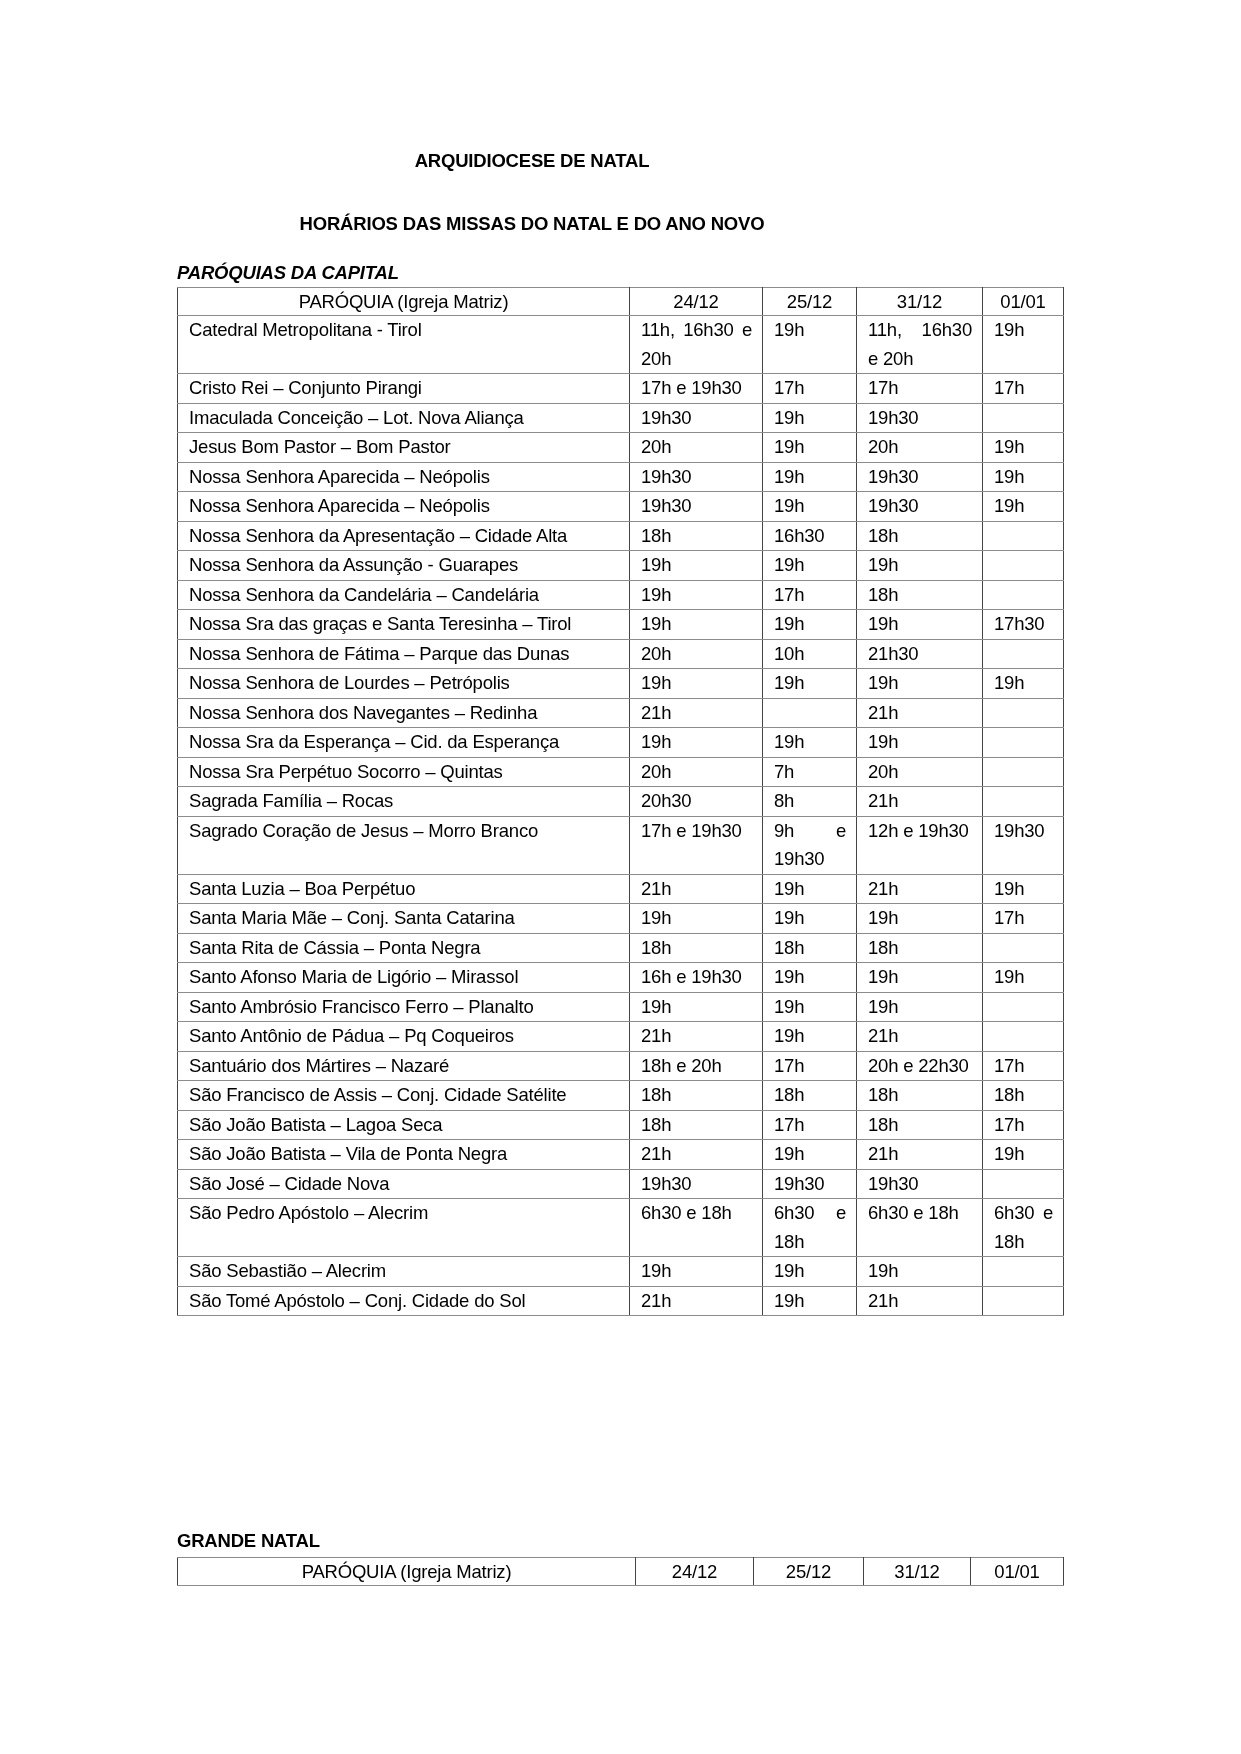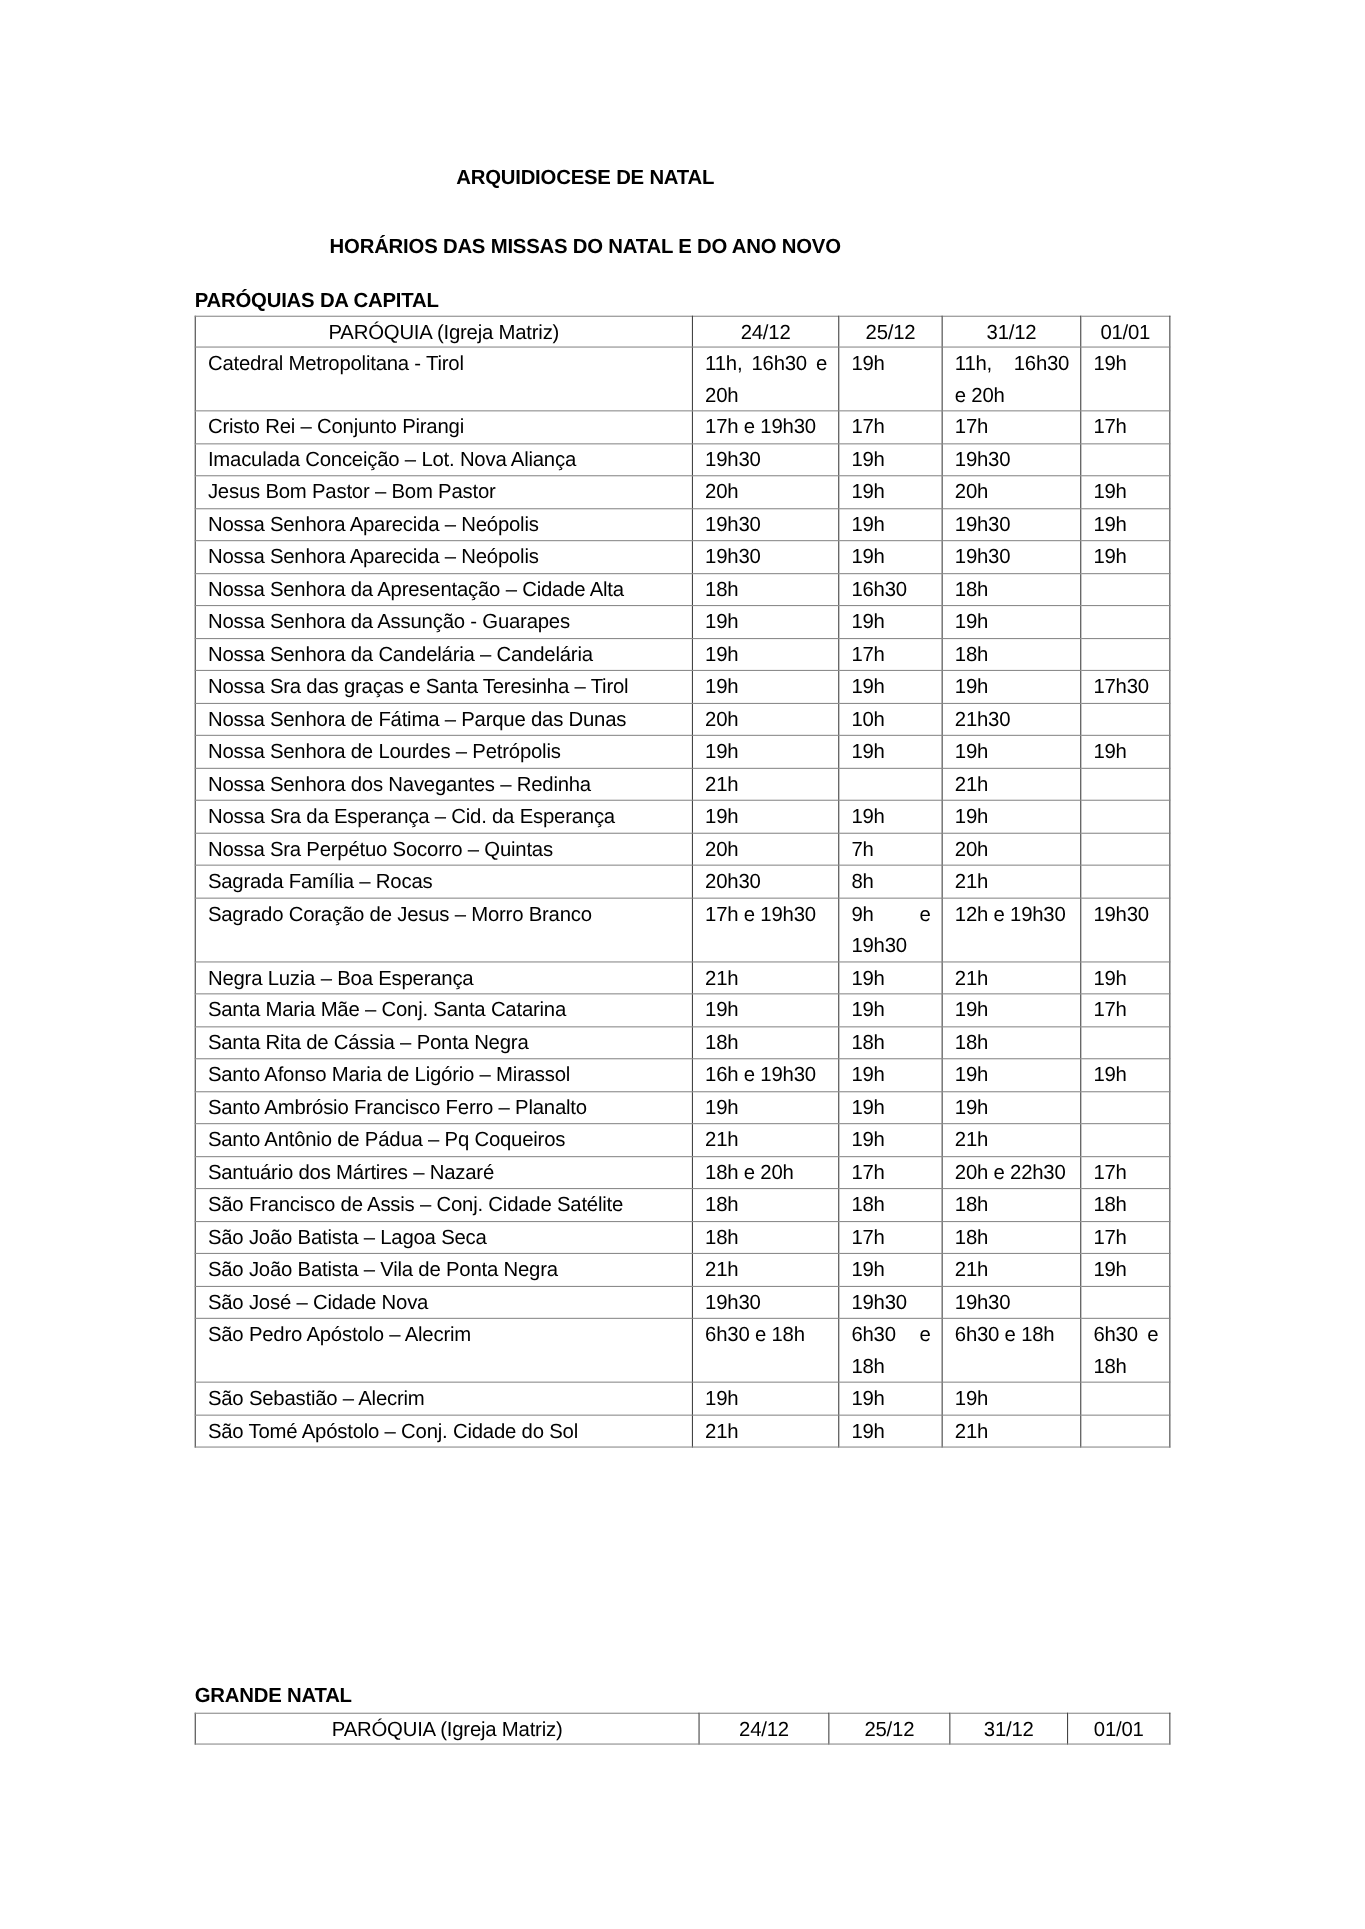--- a/index.html
+++ b/index.html
@@ -3,21 +3,21 @@
 <meta charset="utf-8">
 <style>
   html, body { margin: 0; padding: 0; background: #ffffff; }
   body { width: 1241px; height: 1754px; position: relative; overflow: hidden;
          font-family: "Liberation Sans", sans-serif; color: #000; }
   .title { position: absolute; left: 0; width: 1064px; text-align: center;
            font-weight: bold; font-size: 18.5px; letter-spacing: -0.2px; }
   #t1 { top: 150px; }
   #t2 { top: 213px; }
   .section { position: absolute; left: 177px; font-weight: bold; font-size: 18.5px; letter-spacing: -0.2px; }
-  #s1 { top: 262px; }
+  #s1 { top: 262px; font-style: italic; }
   #s2 { top: 1530px; }
   table { position: absolute; left: 177px; border-collapse: collapse; table-layout: fixed;
           font-size: 18.5px; letter-spacing: -0.2px; }
   #tbl-capital { top: 287px; width: 886px; }
   #tbl-grande { top: 1557px; width: 886px; }
   th, td { border-top: 1.5px solid #8c8c8c; border-bottom: 1.5px solid #8c8c8c;
            border-left: 1.5px solid #444; border-right: 1.5px solid #444;
            padding: 0 10px 0 11px; vertical-align: top; text-align: left;
            line-height: 28.5px; white-space: pre-line; }
   th { font-weight: normal; text-align: center; height: 27px; line-height: 27px; padding: 0 4px; }
@@ -163,21 +163,21 @@
         <td class="j"></td>
       </tr>
       <tr>
         <td>Sagrado Coração de Jesus – Morro Branco</td>
         <td class="j">17h e 19h30</td>
         <td class="j">9h e 19h30</td>
         <td class="j">12h e 19h30</td>
         <td class="j">19h30</td>
       </tr>
       <tr>
-        <td>Negra Luzia – Boa Esperança</td>
+        <td>Santa Luzia – Boa Perpétuo</td>
         <td class="j">21h</td>
         <td class="j">19h</td>
         <td class="j">21h</td>
         <td class="j">19h</td>
       </tr>
       <tr>
         <td>Santa Maria Mãe – Conj. Santa Catarina</td>
         <td class="j">19h</td>
         <td class="j">19h</td>
         <td class="j">19h</td>

